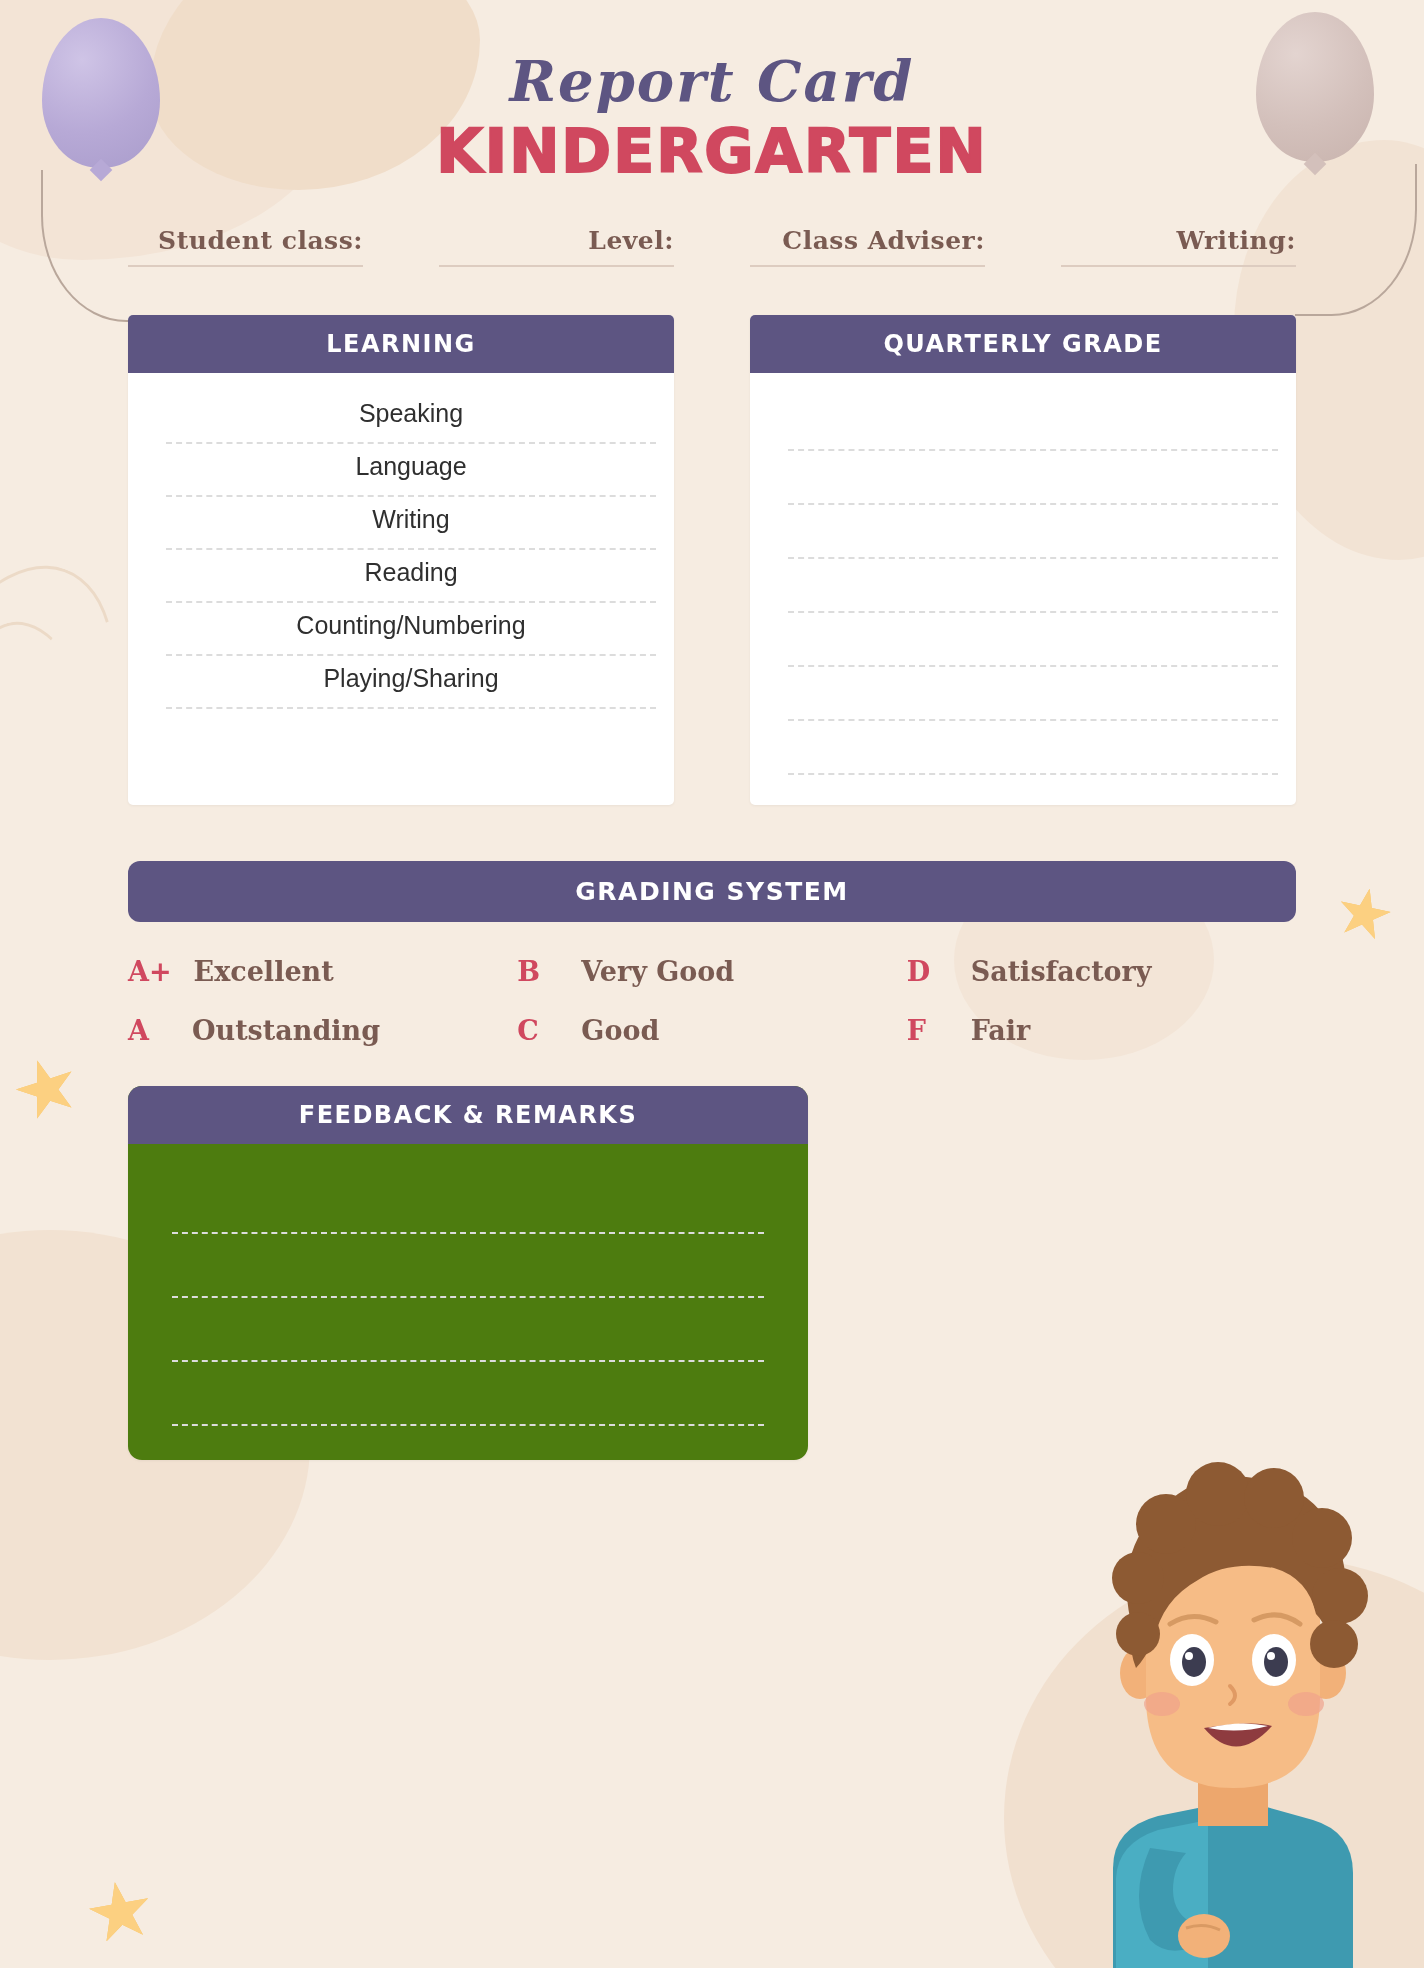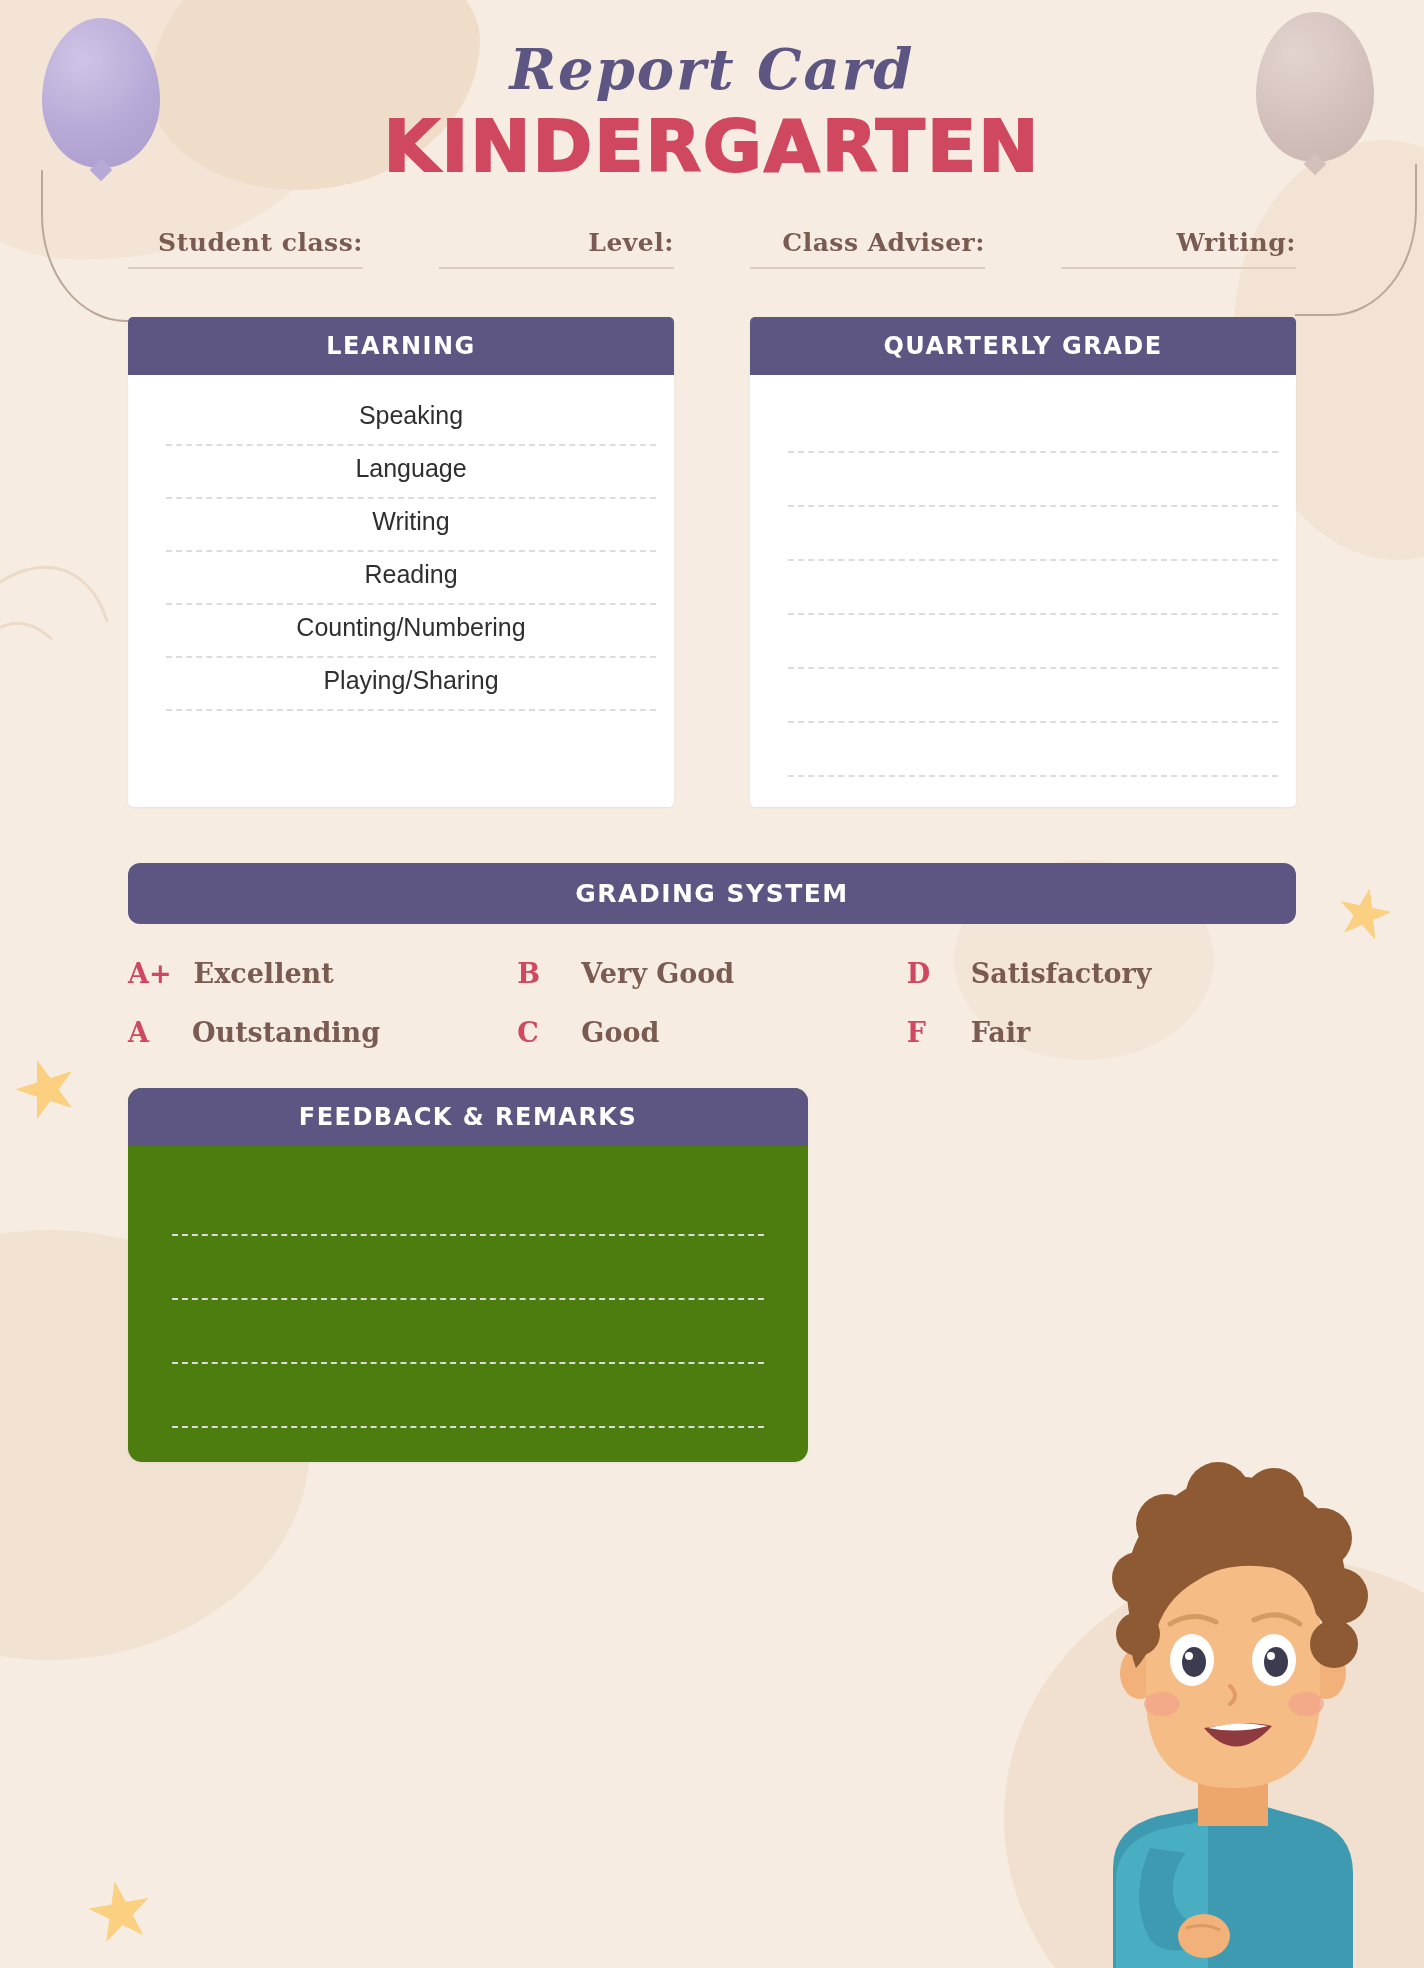--- a/index.html
+++ b/index.html
@@ -75,34 +75,34 @@
     color: #fcd081;
     font-size: 70px;
     line-height: 1;
     text-shadow: 0 0 0 #f7c46b;
   }
   #star-left { left: 12px; top: 1050px; transform: rotate(-18deg); font-size: 76px; }
   #star-right { right: 30px; top: 880px; transform: rotate(12deg); font-size: 66px; }
   #star-bottom { left: 85px; bottom: 18px; transform: rotate(-10deg); font-size: 78px; }
 
   
-  .header { position: relative; text-align: center; padding-top: 36px; }
+  .header { position: relative; text-align: center; padding-top: 48px; }
   .title-script {
     font-family: "DejaVu Serif", serif;
     font-style: italic;
     font-weight: bold;
     font-size: 56px;
     color: #5d5582;
     letter-spacing: 2px;
     margin: 0;
   }
   .title-main {
     font-family: "DejaVu Sans", sans-serif;
     font-weight: bold;
-    font-size: 72px;
+    font-size: 60px;
     color: #d0485f;
     letter-spacing: 2px;
     margin: 2px 0 0 0;
     -webkit-text-stroke: 2px #d0485f;
   }
 
   
   .fields {
     position: relative;
     margin: 40px 128px 0 128px;

